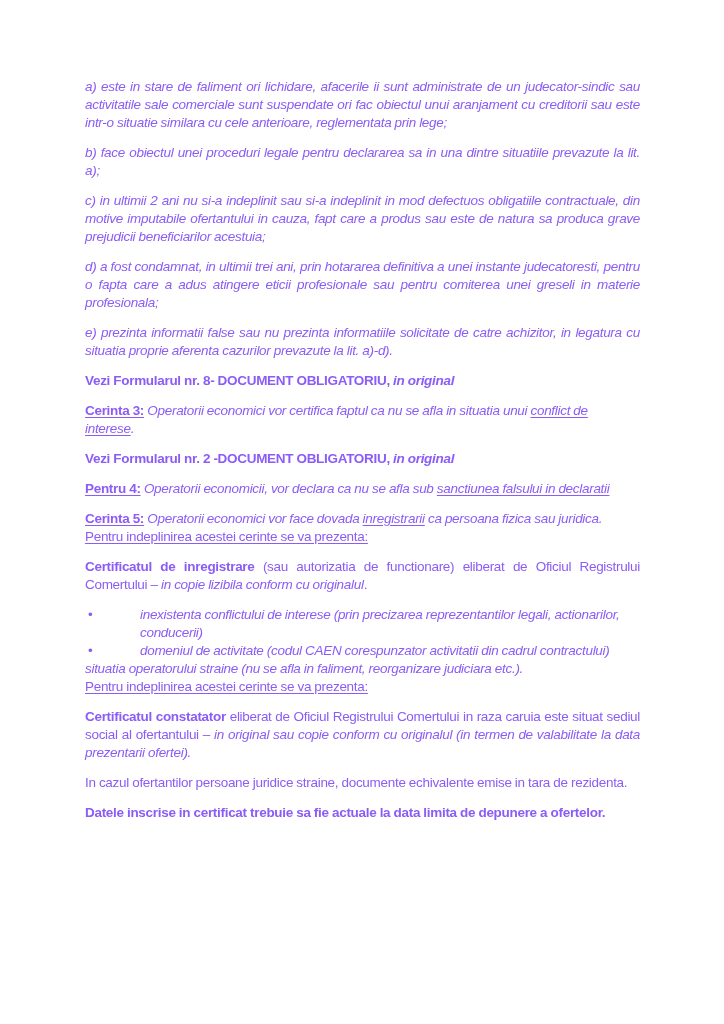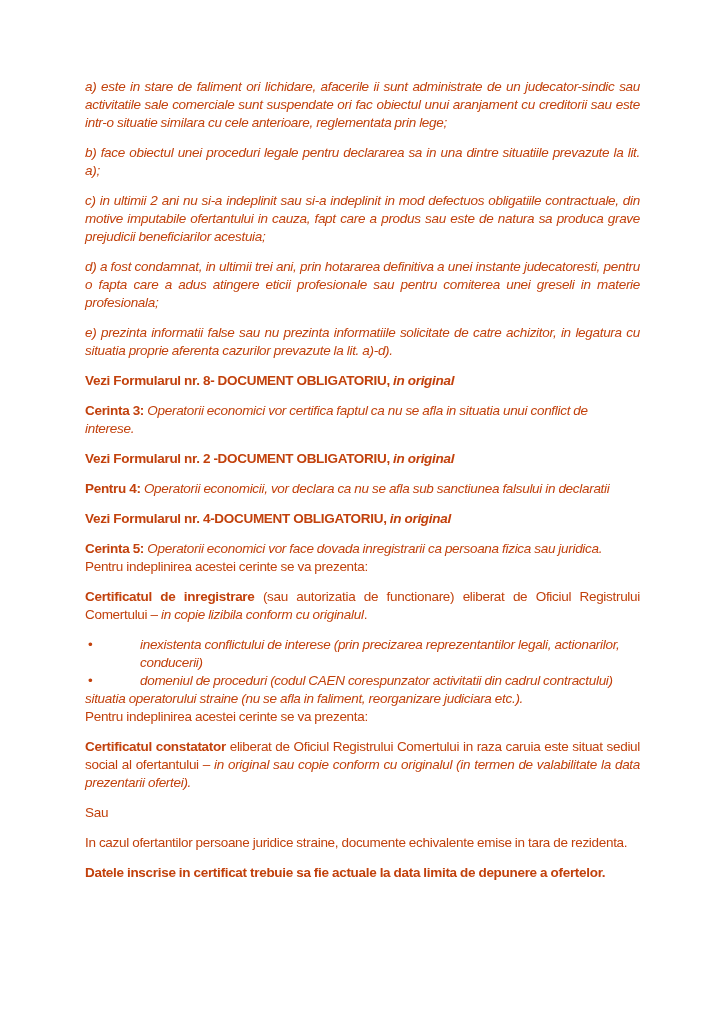--- a/index.html
+++ b/index.html
@@ -13,21 +13,21 @@
     height: 1024px;
     margin: 0 auto;
     background: #ffffff;
     overflow: hidden;
     box-sizing: border-box;
     padding: 78px 84px 40px 85px;
     font-family: "Liberation Sans", "DejaVu Sans", sans-serif;
     font-size: 13.5px;
     line-height: 18px;
     letter-spacing: -0.3px;
-    color: #c2410c;
+    color: #8b5cf6;
     word-spacing: -0.2px;
   }
   .para {
     margin: 0 0 12px 0;
   }
   .para.justify {
     text-align: justify;
   }
   .para.tight {
     margin-bottom: 0;
@@ -40,48 +40,46 @@
     flex: 0 0 18px;
     padding-left: 3px;
     box-sizing: border-box;
   }
   .para.bullet .bullet-text {
     flex: 1 1 auto;
     margin-left: 37px;
   }
   .b { font-weight: bold; }
   .i { font-style: italic; }
-  .u { text-underline-offset: 2px; }
+  .u { text-decoration: underline; text-underline-offset: 2px; }
 </style>
 </head>
 <body>
 
 <div class="page">
   <div>
       <div class="para justify"><span class="i">a) este in stare de faliment ori lichidare, afacerile ii sunt administrate de un judecator-sindic sau activitatile sale comerciale sunt suspendate ori fac obiectul unui aranjament cu creditorii sau este intr-o situatie similara cu cele anterioare, reglementata prin lege;</span></div>
       <div class="para justify"><span class="i">b) face obiectul unei proceduri legale pentru declararea sa in una dintre situatiile prevazute la lit. a);</span></div>
       <div class="para justify"><span class="i">c) in ultimii 2 ani nu si-a indeplinit sau si-a indeplinit in mod defectuos obligatiile contractuale, din motive imputabile ofertantului in cauza, fapt care a produs sau este de natura sa produca grave prejudicii beneficiarilor acestuia;</span></div>
       <div class="para justify"><span class="i">d) a fost condamnat, in ultimii trei ani, prin hotararea definitiva a unei instante judecatoresti, pentru o fapta care a adus atingere eticii profesionale sau pentru comiterea unei greseli in materie profesionala;</span></div>
       <div class="para justify"><span class="i">e) prezinta informatii false sau nu prezinta informatiile solicitate de catre achizitor, in legatura cu situatia proprie aferenta cazurilor prevazute la lit. a)-d).</span></div>
       <div class="para"><span class="b">Vezi Formularul nr. 8- DOCUMENT OBLIGATORIU, </span><span class="b i">in original</span></div>
       <div class="para"><span class="b u">Cerinta 3:</span><span class=""> </span><span class="i">Operatorii economici vor certifica faptul ca nu se afla in situatia unui </span><span class="i u">conflict de interese</span><span class="i">.</span></div>
       <div class="para"><span class="b">Vezi Formularul nr. 2 -DOCUMENT OBLIGATORIU, </span><span class="b i">in original</span></div>
       <div class="para"><span class="b u">Pentru 4:</span><span class=""> </span><span class="i">Operatorii economicii, vor declara ca nu se afla sub </span><span class="i u">sanctiunea falsului in declaratii</span></div>
-      <div class="para"><span class="b">Vezi Formularul nr. 4-DOCUMENT OBLIGATORIU, </span><span class="b i">in original</span></div>
       <div class="para tight"><span class="b u">Cerinta 5:</span><span class=""> </span><span class="i">Operatorii economici vor face dovada </span><span class="i u">inregistrarii</span><span class="i"> ca persoana fizica sau juridica.</span></div>
       <div class="para"><span class="u">Pentru indeplinirea acestei cerinte se va prezenta:</span></div>
       <div class="para justify"><span class="b">Certificatul de inregistrare</span><span class=""> (sau autorizatia de functionare) eliberat de Oficiul Registrului Comertului – </span><span class="i">in copie lizibila conform cu originalul</span><span class="">.</span></div>
       <div class="para  bullet">
         <span class="dot">•</span>
         <span class="bullet-text"><span class="i">inexistenta conflictului de interese (prin precizarea reprezentantilor legali, actionarilor, conducerii)</span></span>
       </div>
       <div class="para  bullet">
         <span class="dot">•</span>
-        <span class="bullet-text"><span class="i">domeniul de proceduri (codul CAEN corespunzator activitatii din cadrul contractului)</span></span>
+        <span class="bullet-text"><span class="i">domeniul de activitate (codul CAEN corespunzator activitatii din cadrul contractului)</span></span>
       </div>
       <div class="para tight"><span class="i">situatia operatorului straine (nu se afla in faliment, reorganizare judiciara etc.).</span></div>
       <div class="para"><span class="u">Pentru indeplinirea acestei cerinte se va prezenta:</span></div>
       <div class="para justify"><span class="b">Certificatul constatator</span><span class=""> eliberat de Oficiul Registrului Comertului in raza caruia este situat sediul social al ofertantului – </span><span class="i">in original sau copie conform cu originalul (in termen de valabilitate la data prezentarii ofertei).</span></div>
-      <div class="para"><span class="">Sau</span></div>
       <div class="para"><span class="">In cazul ofertantilor persoane juridice straine, documente echivalente emise in tara de rezidenta.</span></div>
       <div class="para"><span class="b">Datele inscrise in certificat trebuie sa fie actuale la data limita de depunere a ofertelor.</span></div>
     </div>
 </div>
 
 </body></html>

